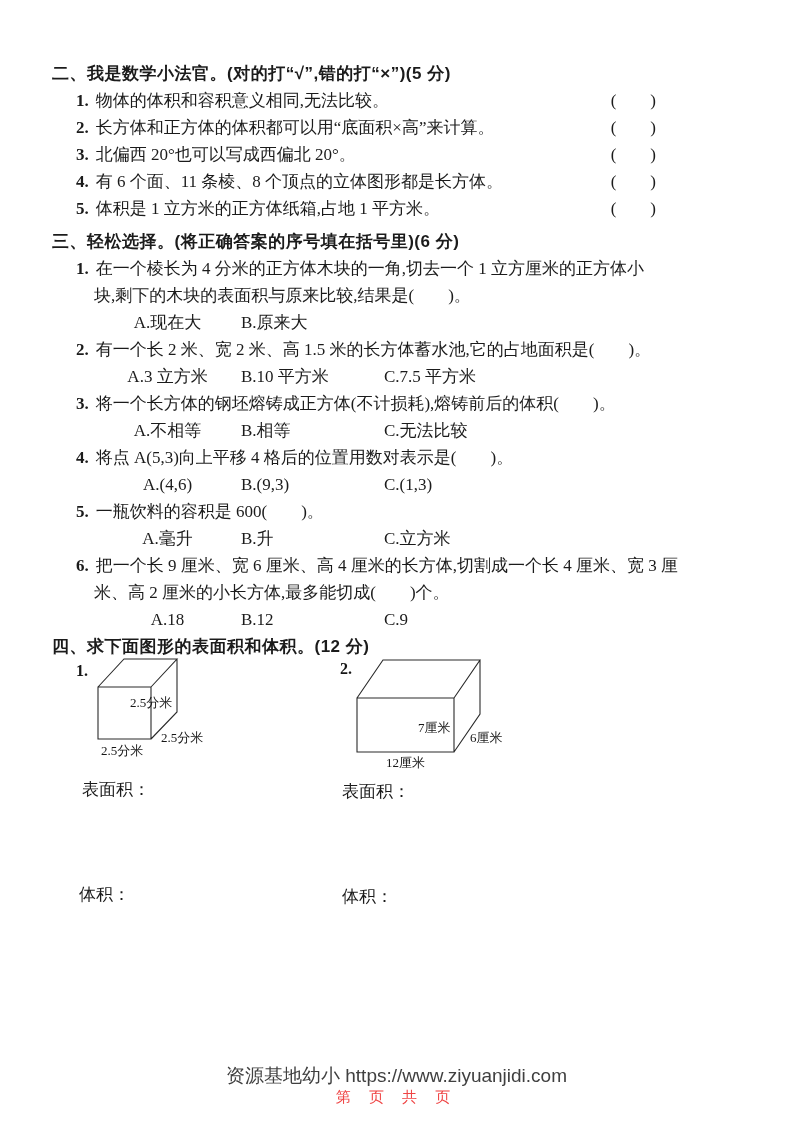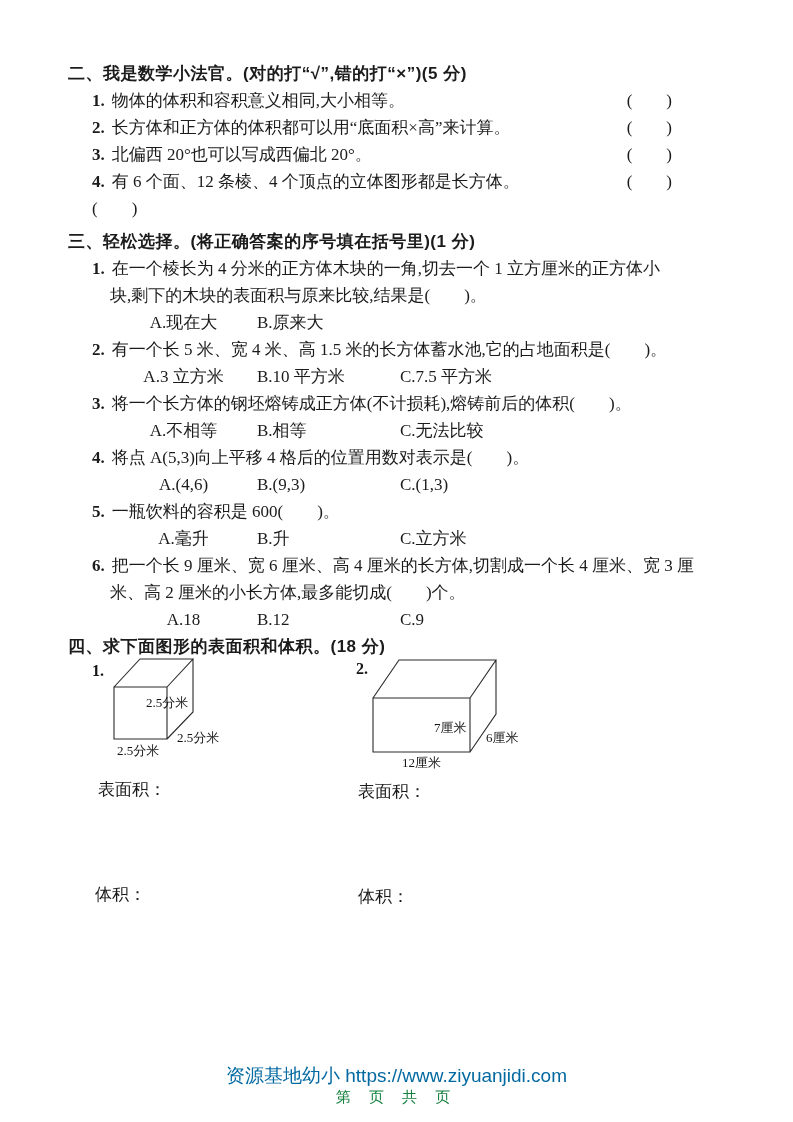--- a/index.html
+++ b/index.html
@@ -1,21 +1,21 @@
 <!DOCTYPE html>
 <html><head>
 <meta charset="utf-8">
 <style>
   html,body { margin:0; padding:0; }
   body {
     width:793px; height:1122px; background:#ffffff; position:relative;
     font-family:"Liberation Serif","DejaVu Serif",serif;
     font-size:17px; color:#1b1b1b; overflow:hidden;
   }
-  .content { position:absolute; left:68px; top:60px; width:604px; }
+  .content { position:absolute; left:52px; top:60px; width:604px; }
   .line { height:27px; line-height:27px; white-space:nowrap; }
   .sec-head {
     font-family:"Liberation Sans","DejaVu Sans",sans-serif;
     font-weight:700; letter-spacing:0.5px;
   }
   .s3gap { margin-top:6px; }
   .q { padding-left:24px; }
   .qcont { padding-left:42px; }
   .qnum { font-weight:700; padding-right:7px; }
   .tf-row { display:flex; justify-content:space-between; padding-left:24px; }
@@ -34,65 +34,66 @@
   .fig1 { left:20px; top:-4px; }
   .fig2 { left:284px; top:-5px; }
   .figlabel { position:absolute; white-space:nowrap; }
   .sa1 { left:30px;  top:118px; }
   .sa2 { left:290px; top:120px; }
   .vo1 { left:27px;  top:223px; }
   .vo2 { left:290px; top:225px; }
   .footer1 {
     position:absolute; top:1063px; left:0; width:793px; text-align:center;
     font-family:"Liberation Sans","DejaVu Sans",sans-serif;
-    font-size:19px; color:#0369a1;
+    font-size:19px; color:#404040;
   }
   .footer2 {
     position:absolute; top:1088px; left:0; width:793px; text-align:center;
     font-family:"Liberation Sans","DejaVu Sans",sans-serif;
-    font-size:15px; color:#15803d; letter-spacing:7px;
+    font-size:15px; color:#ef4444; letter-spacing:7px;
   }
 </style>
 </head>
 <body>
 
 <div class="content">
 
   <div class="line sec-head">二、我是数学小法官。(对的打“√”,错的打“×”)(5 分)</div>
 
   <div class="line tf-row">
-    <span><span class="qnum">1.</span><span>物体的体积和容积意义相同,大小相等。</span></span>
+    <span><span class="qnum">1.</span><span>物体的体积和容积意义相同,无法比较。</span></span>
     <span>(　　)</span>
   </div>
   <div class="line tf-row">
     <span><span class="qnum">2.</span><span>长方体和正方体的体积都可以用“底面积×高”来计算。</span></span>
     <span>(　　)</span>
   </div>
   <div class="line tf-row">
     <span><span class="qnum">3.</span><span>北偏西 20°也可以写成西偏北 20°。</span></span>
     <span>(　　)</span>
   </div>
   <div class="line tf-row">
-    <span><span class="qnum">4.</span><span>有 6 个面、12 条棱、4 个顶点的立体图形都是长方体。</span></span>
+    <span><span class="qnum">4.</span><span>有 6 个面、11 条棱、8 个顶点的立体图形都是长方体。</span></span>
     <span>(　　)</span>
   </div>
   <div class="line tf-row">
+    <span><span class="qnum">5.</span><span>体积是 1 立方米的正方体纸箱,占地 1 平方米。</span></span>
     <span>(　　)</span>
   </div>
 
-  <div class="line sec-head s3gap">三、轻松选择。(将正确答案的序号填在括号里)(1 分)</div>
+  <div class="line sec-head s3gap">三、轻松选择。(将正确答案的序号填在括号里)(6 分)</div>
 
   <div class="line q"><span class="qnum">1.</span><span>在一个棱长为 4 分米的正方体木块的一角,切去一个 1 立方厘米的正方体小</span></div>
   <div class="line qcont">块,剩下的木块的表面积与原来比较,结果是(　　)。</div>
   <div class="line opts">
     <span class="opt-a">A.现在大</span>
     <span class="opt-b">B.原来大</span>
   </div>
 
-  <div class="line q"><span class="qnum">2.</span><span>有一个长 5 米、宽 4 米、高 1.5 米的长方体蓄水池,它的占地面积是(　　)。</span></div>
+  <div class="line q"><span class="qnum">2.</span><span>有一个长 2 米、宽 2 米、高 1.5 米的长方体蓄水池,它的占地面积是(　　)。</span></div>
   <div class="line opts">
     <span class="opt-a">A.3 立方米</span>
     <span class="opt-b">B.10 平方米</span>
     <span class="opt-c">C.7.5 平方米</span>
   </div>
 
   <div class="line q"><span class="qnum">3.</span><span>将一个长方体的钢坯熔铸成正方体(不计损耗),熔铸前后的体积(　　)。</span></div>
   <div class="line opts">
     <span class="opt-a">A.不相等</span>
     <span class="opt-b">B.相等</span>
@@ -114,21 +115,21 @@
   </div>
 
   <div class="line q"><span class="qnum">6.</span><span>把一个长 9 厘米、宽 6 厘米、高 4 厘米的长方体,切割成一个长 4 厘米、宽 3 厘</span></div>
   <div class="line qcont">米、高 2 厘米的小长方体,最多能切成(　　)个。</div>
   <div class="line opts">
     <span class="opt-a">A.18</span>
     <span class="opt-b">B.12</span>
     <span class="opt-c">C.9</span>
   </div>
 
-  <div class="line sec-head">四、求下面图形的表面积和体积。(18 分)</div>
+  <div class="line sec-head">四、求下面图形的表面积和体积。(12 分)</div>
 
   <div class="figures">
 
     <svg class="fig-svg fig1" width="150" height="108" viewBox="0 0 150 108">
       <text class="fignum" x="4" y="20">1.</text>
       <path d="M26,31 h53 v52 h-53 Z M26,31 L52,3 L105,3 L79,31 M105,3 L105,56 L79,83"></path>
       <text x="58" y="51">2.5分米</text>
       <text x="89" y="86">2.5分米</text>
       <text x="29" y="99">2.5分米</text>
     </svg>

